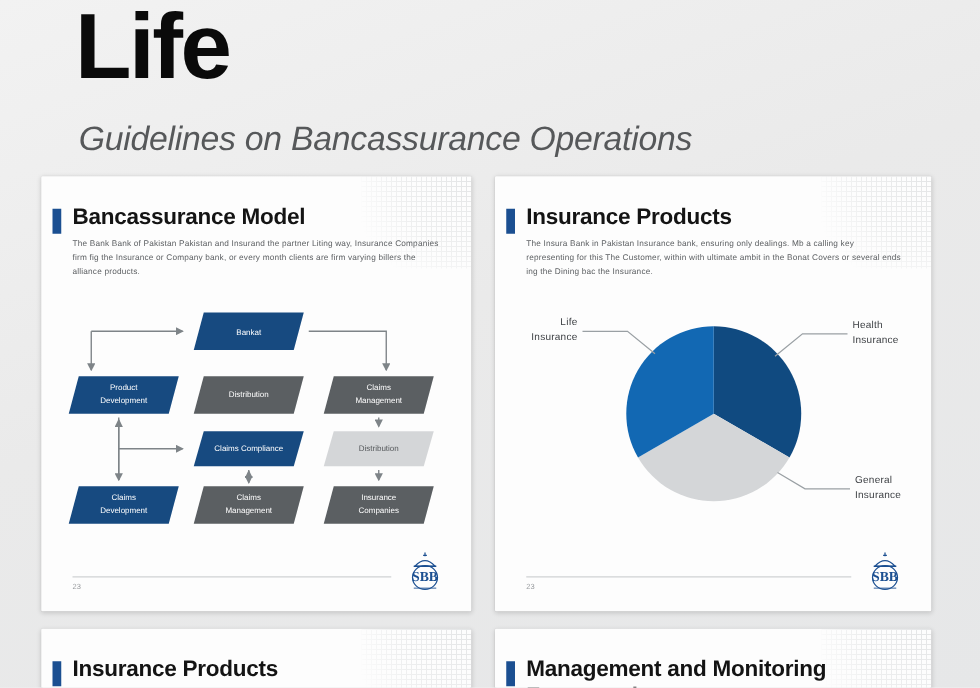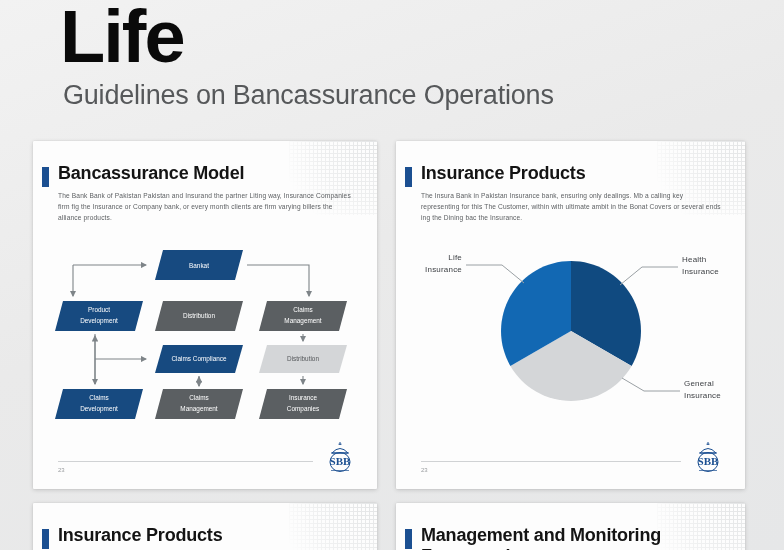--- a/index.html
+++ b/index.html
@@ -14,22 +14,23 @@
     background:linear-gradient(160deg,#f2f2f2 0%,#eaeaea 45%,#e6e7e8 100%);
   }
   
   .header{position:absolute;left:60px;top:2px;width:700px;}
   .doc-title{
     font-size:74px;line-height:0.95;font-weight:700;color:#0a0a0a;
     letter-spacing:-2px;margin:0;
     font-family:"Liberation Sans", sans-serif;
   }
   .doc-subtitle{
-    font-size:27px;color:#56585a;margin:8px 0 0 3px;font-weight:400;
+    font-size:27px;color:#56585a;margin:24px 0 0 3px;font-weight:400;
     letter-spacing:-0.2px;
+    font-style:italic;
   }
   
   .grid{
     position:absolute;left:33px;top:141px;width:714px;
     display:grid;grid-template-columns:344px 349px;column-gap:19px;row-gap:14px;
   }
   .card{
     position:relative;background:#fdfdfd;height:348px;overflow:hidden;
     box-shadow:0 1px 4px rgba(0,0,0,.16), 0 0 0 .5px rgba(0,0,0,.04);
     border-radius:1px;

